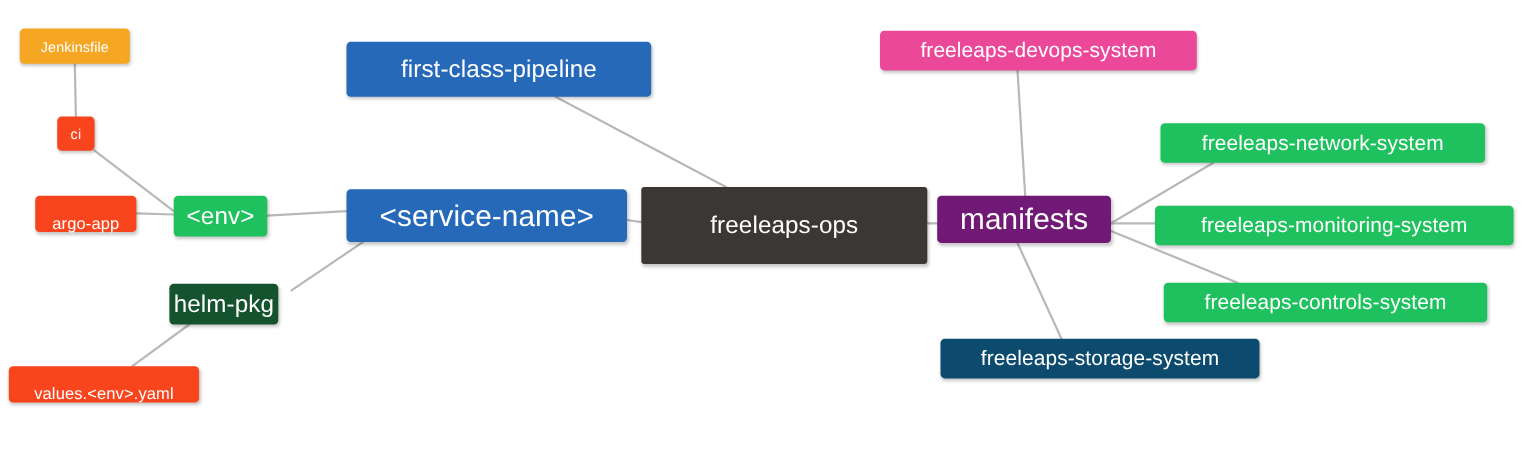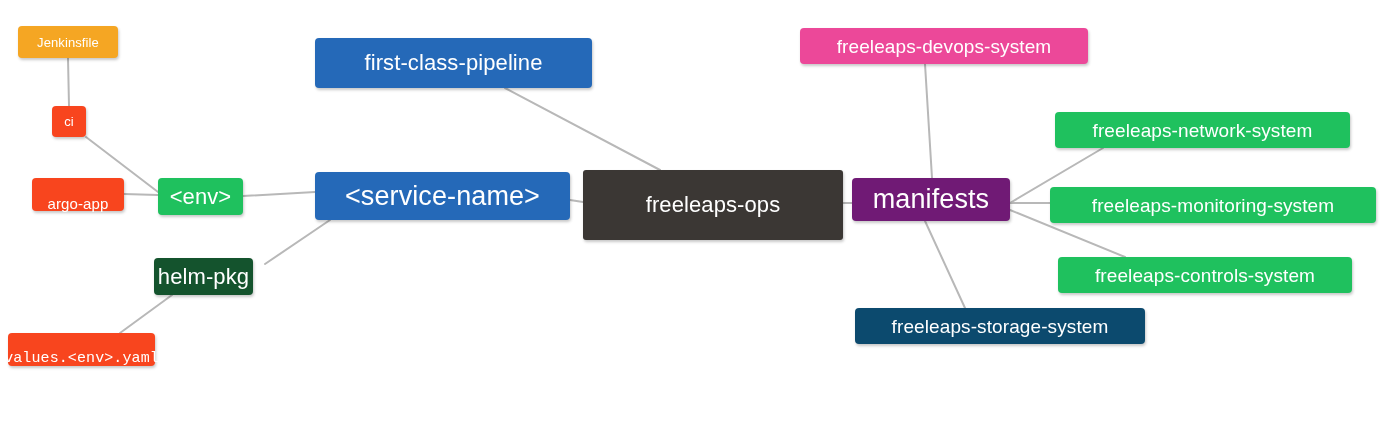--- a/index.html
+++ b/index.html
@@ -80,21 +80,21 @@
       </div>
       <div class="node sz-sm" style="left: 32px; top: 178px; width: 92px; height: 33px; background: rgb(248, 69, 30);">
         <span>argo-app</span>
       </div>
       <div class="node sz-lg" style="left: 158px; top: 178px; width: 85px; height: 37px; background: rgb(31, 193, 94);">
         <span>&lt;env&gt;</span>
       </div>
       <div class="node sz-lg" style="left: 154px; top: 258px; width: 99px; height: 37px; background: #14532d;">
         <span>helm-pkg</span>
       </div>
-      <div class="node sz-sm" style="left: 8px; top: 333px; width: 147px; height: 33px; background: rgb(248, 69, 30); font-family: Liberation Mono, monospace;">
+      <div class="node sz-sm" style="left: 8px; top: 333px; width: 173px; height: 33px; background: rgb(248, 69, 30);">
         <span>values.&lt;env&gt;.yaml</span>
       </div>
       <div class="node sz-xxl" style="left: 315px; top: 38px; width: 277px; height: 50px; background: rgb(37, 105, 184);">
         <span>first-class-pipeline</span>
       </div>
       <div class="node sz-xl" style="left: 315px; top: 172px; width: 255px; height: 48px; background: rgb(37, 105, 184);">
         <span>&lt;service-name&gt;</span>
       </div>
       <div class="node sz-xxl root" style="left: 583px; top: 170px; width: 260px; height: 70px; background: rgb(59, 55, 52);">
         <span>freeleaps-ops</span>

